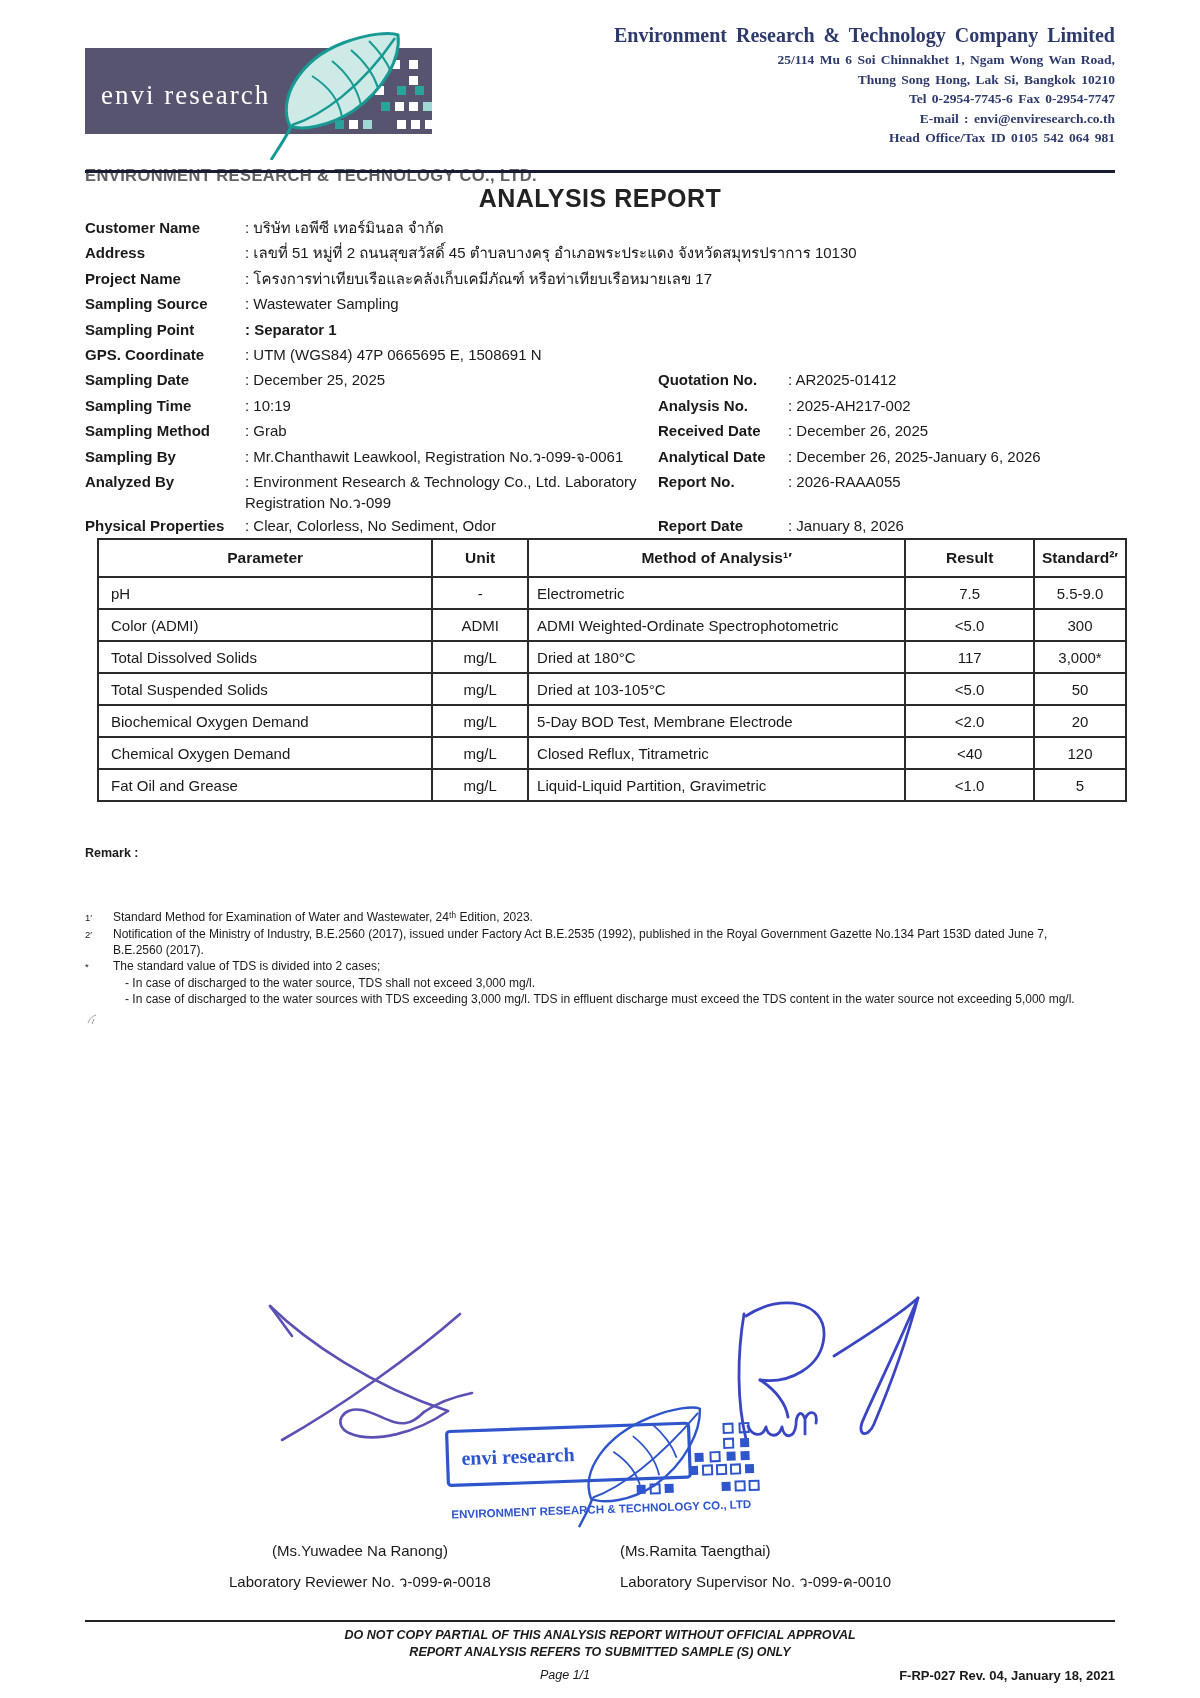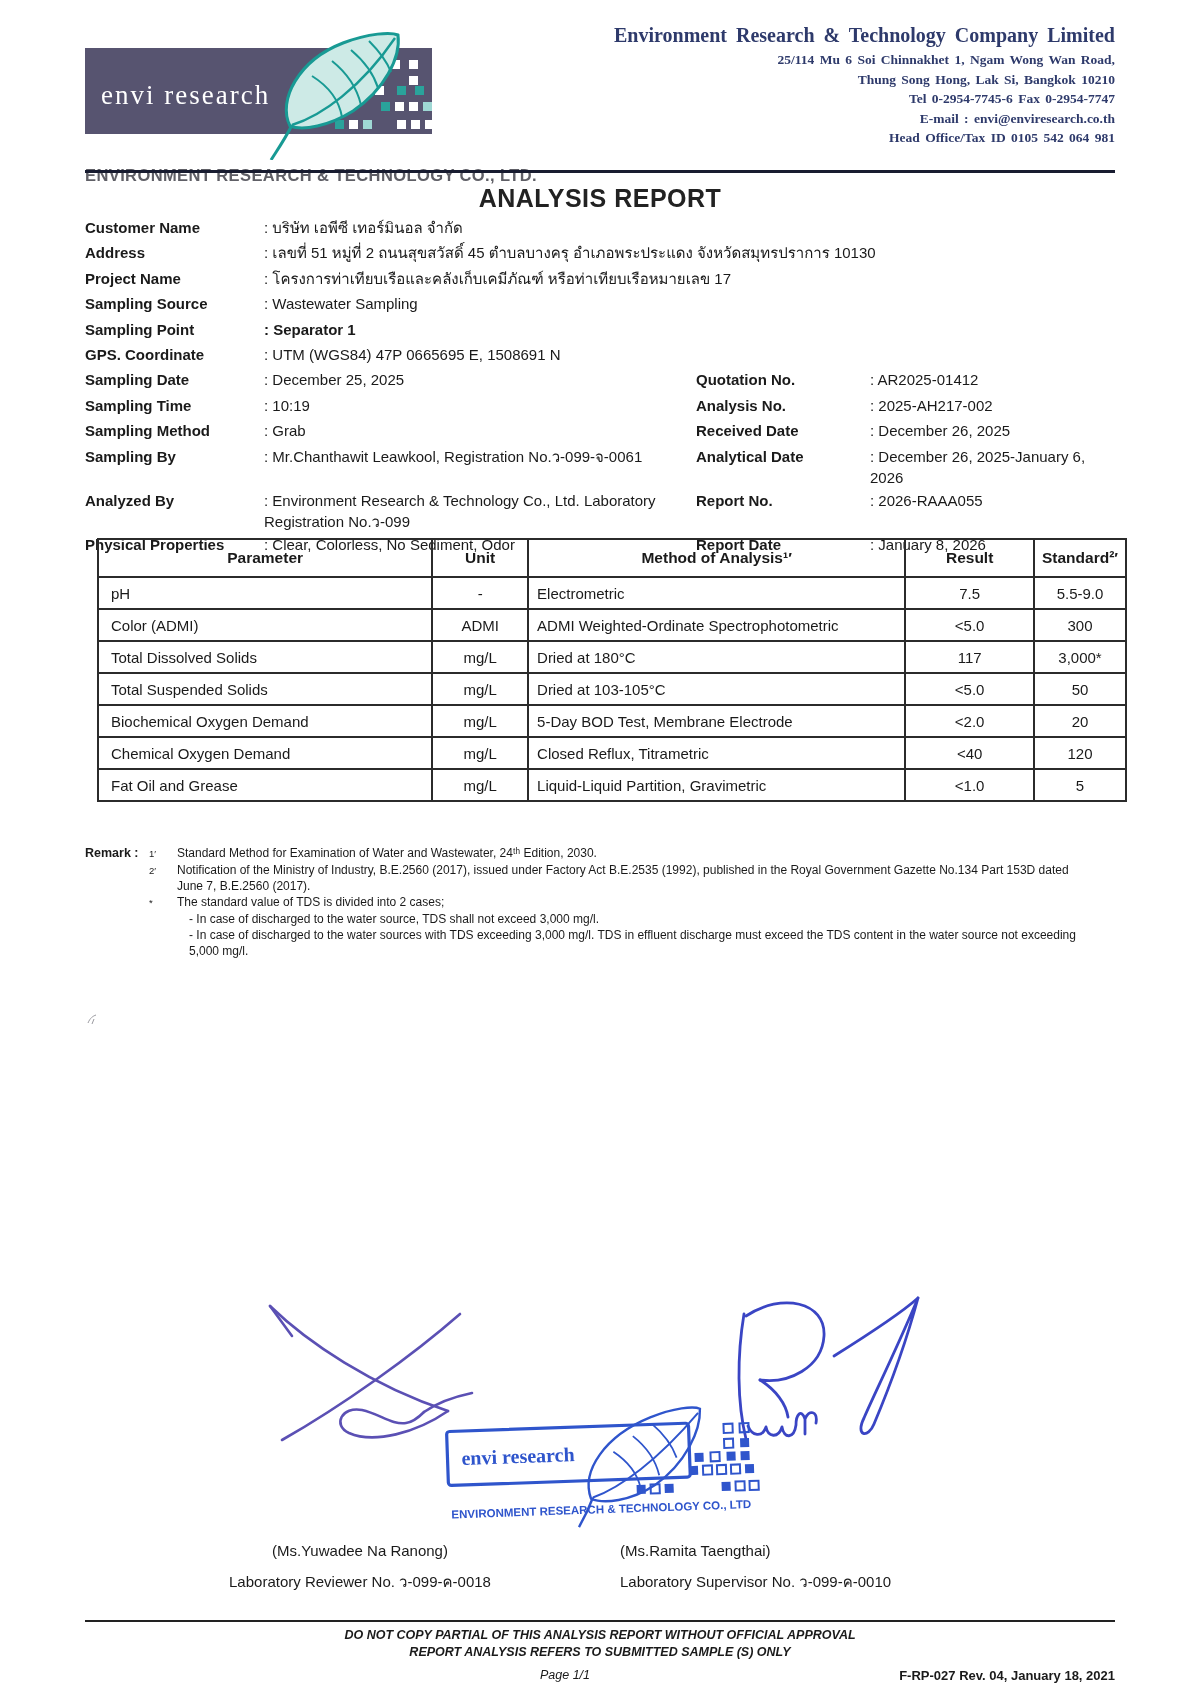--- a/index.html
+++ b/index.html
@@ -21,42 +21,42 @@
   .company-name { font-size:20px; font-weight:bold; word-spacing:4px; margin-bottom:3px; }
   .addr-line { font-size:13.5px; font-weight:bold; line-height:19.5px; word-spacing:2px; }
   .header-rule { position:absolute; left:85px; top:170px; width:1030px; height:2.5px; background:#181c30; }
 
   
   .report-title { position:absolute; left:0; top:184px; width:100%; text-align:center;
     font-size:25px; font-weight:bold; letter-spacing:0.5px; color:#222; }
 
   
   .info { position:absolute; left:85px; top:215px; width:1030px; font-size:15px; }
-  .irow { display:flex; align-items:flex-start; min-height:25.4px; line-height:21px; padding-top:2px;gap:19px; }
+  .irow { display:flex; align-items:flex-start; min-height:25.4px; line-height:21px; padding-top:2px; }
   .ilabel { width:160px; font-weight:bold; flex:0 0 160px; }
   .ivalue { flex:1; }
   .irow.split .ivalue { flex:0 0 413px; width:413px; }
   .rlabel { width:130px; flex:0 0 130px; font-weight:bold; }
-  .rvalue { flex:1;margin-left:25px; }
+  .rvalue { flex:1; }
   .v-bold { font-weight:bold; }
 
   
   .analysis-table { position:absolute; left:85px; top:538px; width:1030px;
     border-collapse:collapse; font-size:15px; color:#1a1a1a;margin-left:12px; }
   .analysis-table th, .analysis-table td { border:2px solid #2b2b2b; }
   .analysis-table th { height:38px; font-size:15.5px; font-weight:bold; text-align:center; }
   .analysis-table td { height:32px; }
   .col-param { width:335px; } .col-unit { width:96px; } .col-method { width:378px; }
   .col-result { width:129px; } .col-standard { width:92px; }
   td.c-param { text-align:left; padding-left:12px;border-radius:12px; }
   td.c-unit, td.c-result, td.c-standard { text-align:center; }
   td.c-method { text-align:left; padding-left:8px; }
 
   
-  .remark { position:absolute; left:85px; top:845px; width:1030px; display:flex; font-size:12px; line-height:16px; }
+  .remark { position:absolute; left:85px; top:845px; width:1030px; display:flex; font-size:12px; line-height:16px;flex-direction:column; }
   .remark-label { flex:0 0 64px; font-weight:bold; font-size:12.5px; }
   .remark-items { flex:1; }
   .ritem { display:flex; align-items:flex-start; }
   .rmark { flex:0 0 28px; font-size:9.5px; padding-top:1px; }
   .rtext { flex:1; }
   .ritem.indent .rtext { padding-left:12px; }
   .ritem.wraphang .rtext { padding-right:30px; }
 
   
   .sig-zone { position:absolute; left:0; top:1280px; width:1200px; height:340px; }
@@ -265,21 +265,21 @@
         <td class="c-standard">5</td>
       </tr>
     </tbody>
   </table>
 
   <div class="remark">
     <div class="remark-label">Remark :</div>
     <div class="remark-items">
       <div class="ritem">
         <span class="rmark">1′</span>
-        <span class="rtext">Standard Method for Examination of Water and Wastewater, 24ᵗʰ  Edition, 2030.</span>
+        <span class="rtext">Standard Method for Examination of Water and Wastewater, 24ᵗʰ  Edition, 2023.</span>
       </div>
       <div class="ritem wraphang">
         <span class="rmark">2′</span>
         <span class="rtext">Notification of the Ministry of Industry, B.E.2560 (2017), issued under Factory Act B.E.2535 (1992), published in the Royal Government Gazette No.134 Part 153D dated June 7, B.E.2560 (2017).</span>
       </div>
       <div class="ritem">
         <span class="rmark">*</span>
         <span class="rtext">The standard value of TDS is divided into 2 cases;</span>
       </div>
       <div class="ritem indent">

